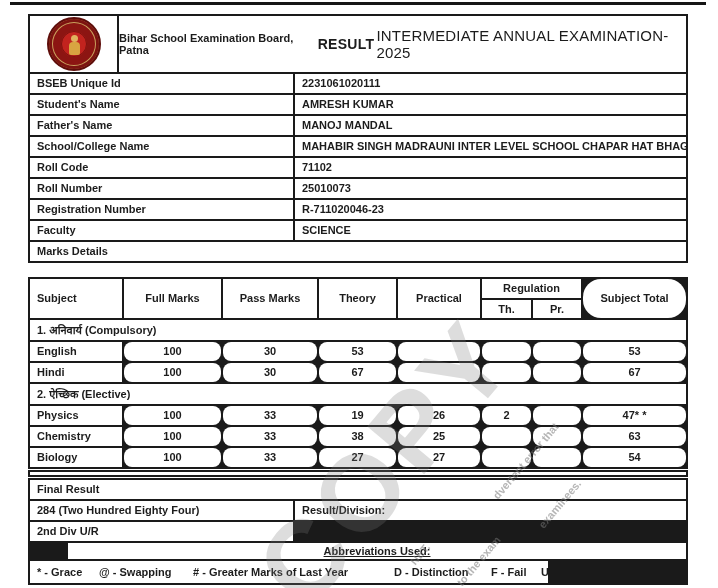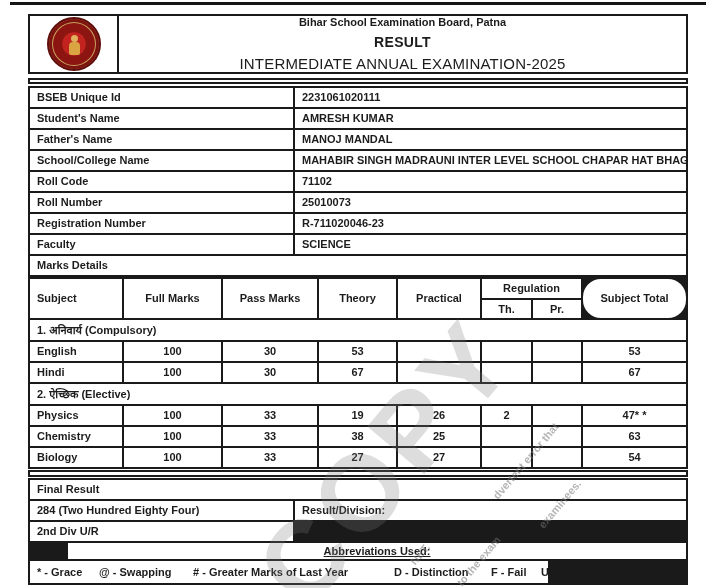--- a/index.html
+++ b/index.html
@@ -22,38 +22,38 @@
     background:#a91a15; border:2px solid #5e0e0b;
     box-shadow: inset 0 0 0 3px #7c1310, inset 0 0 0 4px #c9a05c, inset 0 0 0 12px #8c1512;
     display:flex; align-items:center; justify-content:center;
   }
   .seal-core {
     width:26px; height:26px; border-radius:50%; background:#c2231e;
     border:1px solid #7c1310; position:relative;
   }
   .seal-figure-head { position:absolute; left:9px; top:3px; width:7px; height:7px; border-radius:50%; background:#e0b25e; }
   .seal-figure-body { position:absolute; left:7px; top:10px; width:11px; height:13px; border-radius:4px 4px 2px 2px; background:#d9a441; }
-  .title-cell { flex:1; display:flex; flex-direction:column; align-items:center; justify-content:space-between; gap:2px; }
+  .title-cell { flex:1; display:flex; flex-direction:row; align-items:center; justify-content:space-between; gap:2px; }
   .t-board { font-size:11px; font-weight:bold; }
   .t-result { font-size:14px; font-weight:bold; letter-spacing:.3px; }
   .t-exam { font-size:15px; font-weight:normal; letter-spacing:.2px; }
 
   
   .spacer-box { position:absolute; left:28px; width:660px; border:2px solid #1a1a1a; background:#fff; }
   .sp1 { top:78px; height:6px; }
   .sp2 { top:470px; height:7px; }
 
   
   .gtable { position:absolute; left:28px; width:660px; display:grid; gap:2px; background:#1a1a1a; border:2px solid #1a1a1a; }
   .cell { background:#fff; display:flex; align-items:center; padding:0 7px; font-size:11px; font-weight:bold; line-height:1.1; white-space:nowrap; overflow:hidden; }
-  .cell.c { justify-content:center; padding:0 2px; text-align:center; }
+  .cell.c { justify-content:center; padding:0 2px; text-align:center;border-radius:8px; }
   .cell.span-all { grid-column:1 / -1; }
 
   
-  .details-table { top:86px; grid-template-columns:263px 1fr; grid-auto-rows:19px; }
+  .details-table { top:72px; grid-template-columns:263px 1fr; grid-auto-rows:19px; }
 
   
   .marks-table {
     top:277px;
     grid-template-columns:92px 97px 94px 77px 82px 49px 48px 1fr;
     grid-template-rows:19px 18px 20px 19px 19px 20px 19px 19px 19px;
   }
   .hc { justify-content:center; text-align:center; padding:0 2px; }
   .h-subject { grid-column:1; grid-row:1/3; justify-content:flex-start; }
   .h-full { grid-column:2; grid-row:1/3; }

